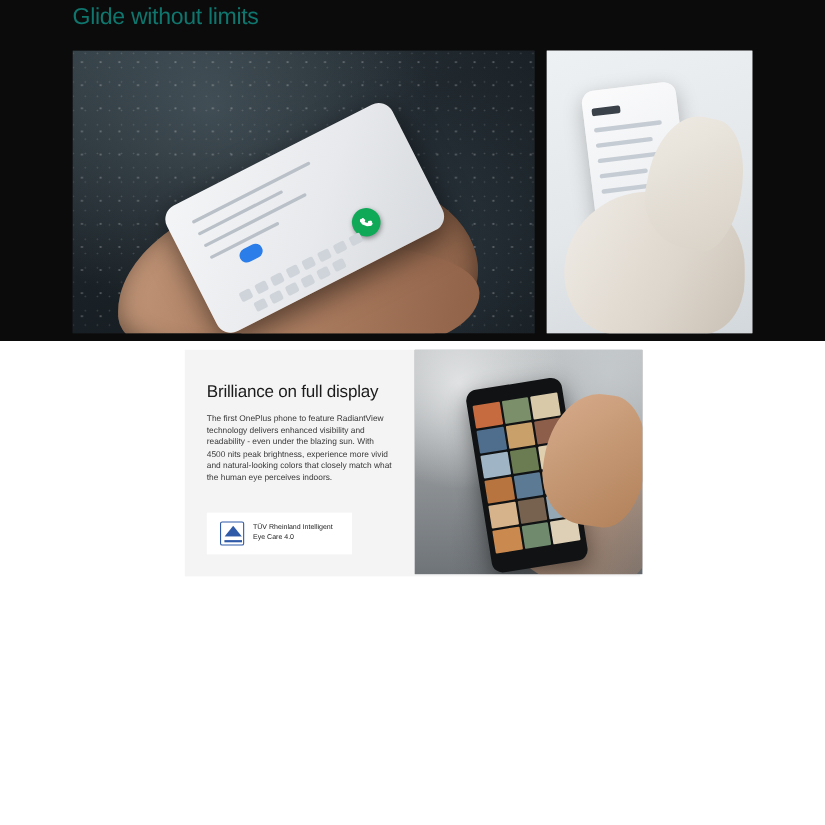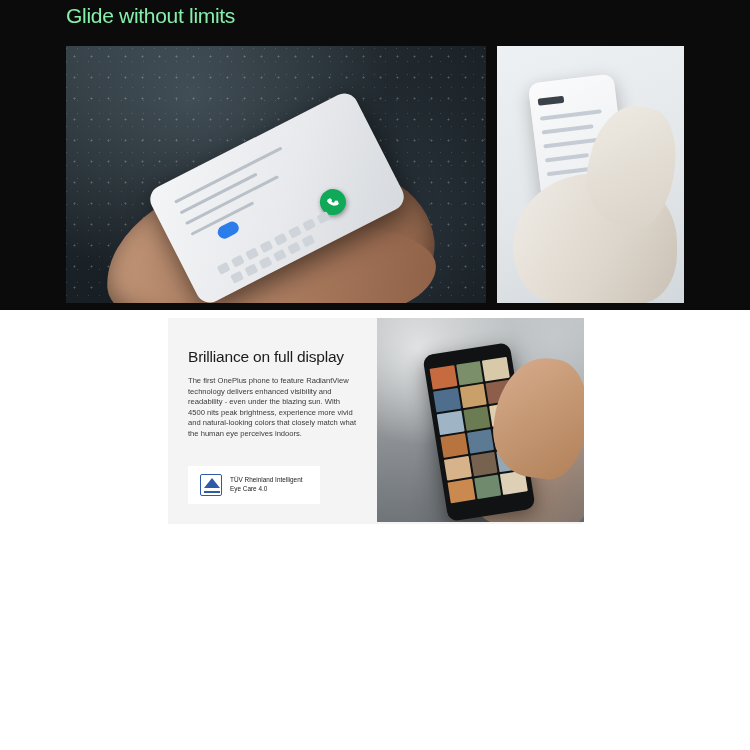--- a/index.html
+++ b/index.html
@@ -16,21 +16,21 @@
     position: relative;
     width: 750px;
     height: 310px;
     background: #0b0b0b;
     overflow: hidden;
   }
   .hero-title {
     position: absolute;
     left: 66px;
     top: 2px;
-    color: #86efac;
+    color: #0f766e;
     font-size: 21px;
     font-weight: 400;
     letter-spacing: -0.3px;
     line-height: 28px;
   }
   .hero-copy {
     position: absolute;
     left: 375px;
     top: 3px;
     width: 312px;

